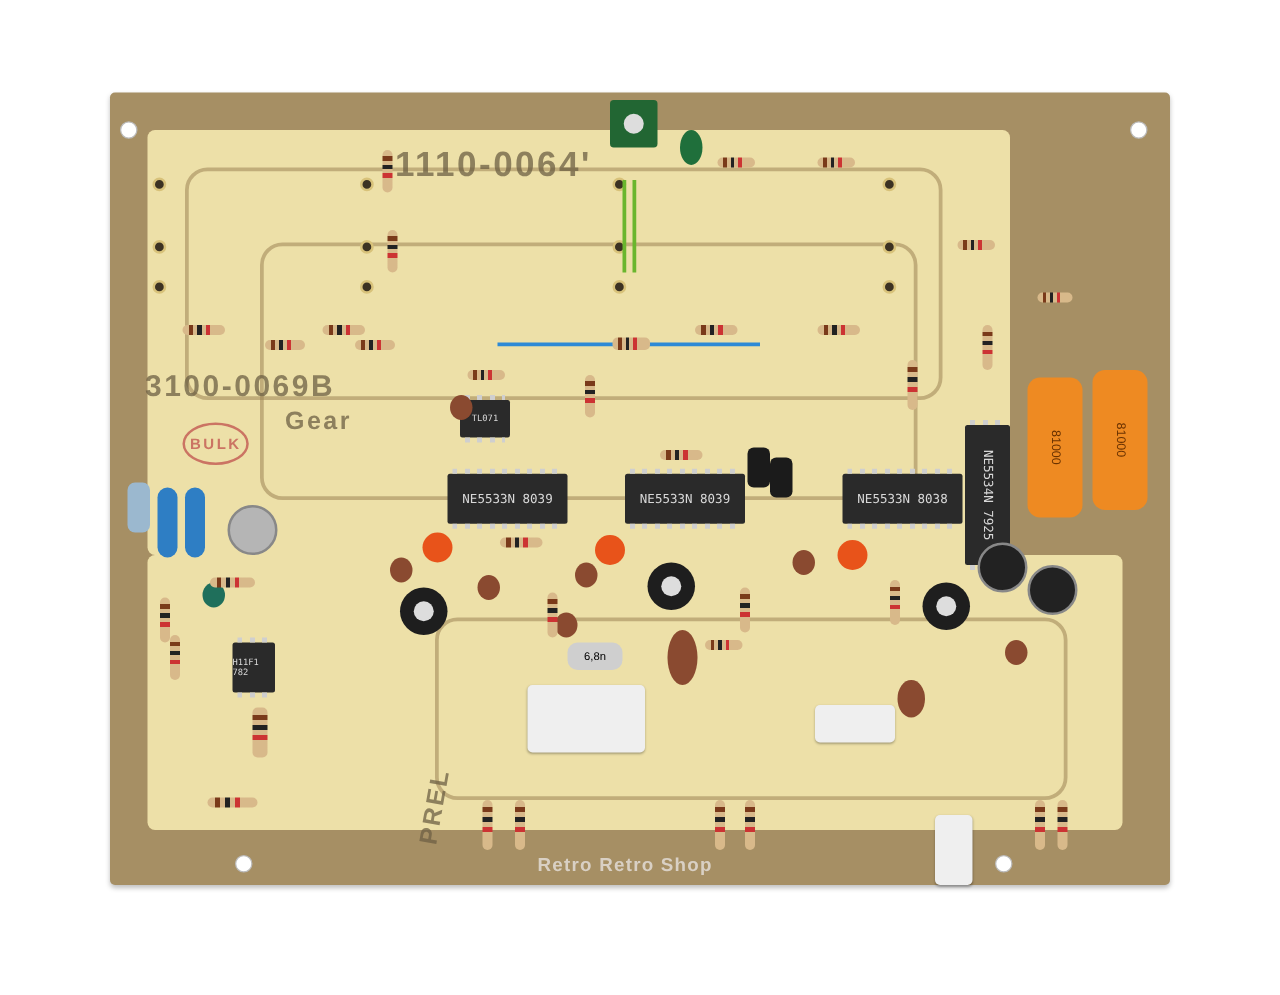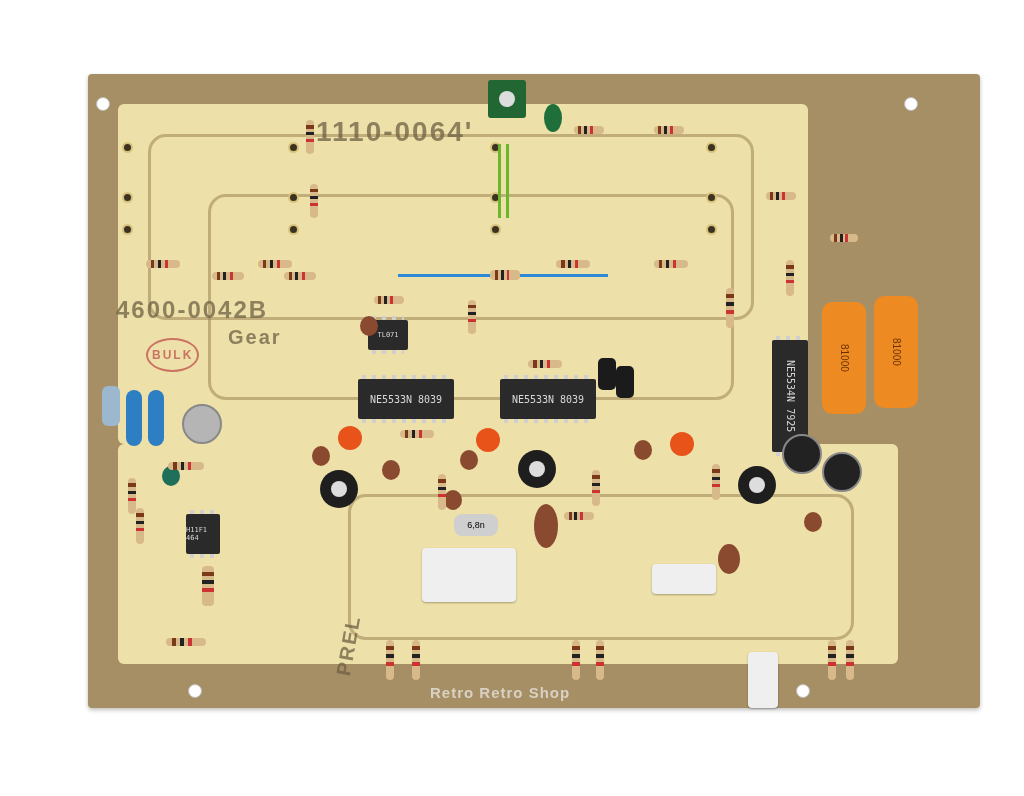--- a/index.html
+++ b/index.html
@@ -1,17 +1,17 @@
 <!DOCTYPE html>
 <html><head>
 <meta charset="utf-8">
 <style>
   html,body{margin:0;padding:0;background:#ffffff;}
   body{width:1024px;height:796px;position:relative;overflow:hidden;font-family:"Liberation Sans",sans-serif;}
-  .board{position:absolute;left:88px;top:74px;width:848px;height:634px;background:#a68f64;border-radius:4px;box-shadow:0 2px 4px rgba(0,0,0,.25);padding-left:44px;}
+  .board{position:absolute;left:88px;top:74px;width:848px;height:634px;background:#a68f64;border-radius:4px;box-shadow:0 2px 4px rgba(0,0,0,.25);}
   .panel{position:absolute;background:#ede0a8;border-radius:6px;}
   .trace{position:absolute;border:3px solid #9c8454;border-radius:18px;opacity:.55;}
   .silk{position:absolute;color:#6e6044;font-weight:bold;letter-spacing:2px;opacity:.75;}
   .hole{position:absolute;width:12px;height:12px;border-radius:50%;background:#fff;border:1px solid #bbb;}
   .pad{position:absolute;width:7px;height:7px;border-radius:50%;background:#3c3222;border:2px solid #d8c27a;}
   .ic{position:absolute;background:#2a2a2a;border-radius:2px;color:#d8d8d8;font-family:"DejaVu Sans Mono",monospace;font-size:10px;display:flex;align-items:center;justify-content:center;}
   .ic::before,.ic::after{content:"";position:absolute;left:4px;right:4px;height:4px;background:repeating-linear-gradient(90deg,#cfcfcf 0 4px,transparent 4px 10px);}
   .ic::before{top:-4px}.ic::after{bottom:-4px}
   .res{position:absolute;height:8px;border-radius:4px;background:linear-gradient(90deg,#d8b98a 0 15%,#7a3a1a 15% 25%,#d8b98a 25% 35%,#222 35% 45%,#d8b98a 45% 55%,#c33 55% 65%,#d8b98a 65%);}
   .resv{position:absolute;width:8px;border-radius:4px;background:linear-gradient(180deg,#d8b98a 0 15%,#7a3a1a 15% 25%,#d8b98a 25% 35%,#222 35% 45%,#d8b98a 45% 55%,#c33 55% 65%,#d8b98a 65%);}
@@ -30,43 +30,44 @@
 
 <div class="board">
   <div class="panel" style="left:30px;top:30px;width:690px;height:340px;"></div>
   <div class="panel" style="left:30px;top:370px;width:780px;height:220px;"></div>
 
   <div class="trace" style="left:60px;top:60px;width:600px;height:180px;"></div>
   <div class="trace" style="left:120px;top:120px;width:520px;height:200px;"></div>
   <div class="trace" style="left:260px;top:420px;width:500px;height:140px;"></div>
 
   <div class="silk" style="left:228px;top:42px;font-size:28px;">1110-0064'</div>
-  <div class="silk" style="left:28px;top:222px;font-size:24px;">4600-0042B</div>
+  <div class="silk" style="left:28px;top:222px;font-size:24px;">3100-0069B</div>
   <div class="silk" style="left:140px;top:252px;font-size:20px;">Gear</div>
   <div class="silk" style="left:58px;top:264px;font-size:12px;color:#c0504d;border:2px solid #c0504d;border-radius:50%;padding:8px 4px;">BULK</div>
   <div class="silk" style="left:230px;top:560px;font-size:20px;transform:rotate(-80deg);">PREL</div>
 
   <div class="pad" style="left:34px;top:68px;"></div>
   <div class="pad" style="left:34px;top:118px;"></div>
   <div class="pad" style="left:34px;top:150px;"></div>
   <div class="pad" style="left:200px;top:68px;"></div>
   <div class="pad" style="left:200px;top:118px;"></div>
   <div class="pad" style="left:200px;top:150px;"></div>
   <div class="pad" style="left:402px;top:68px;"></div>
   <div class="pad" style="left:402px;top:118px;"></div>
   <div class="pad" style="left:402px;top:150px;"></div>
   <div class="pad" style="left:618px;top:68px;"></div>
   <div class="pad" style="left:618px;top:118px;"></div>
   <div class="pad" style="left:618px;top:150px;"></div>
 
   <div class="ic" style="left:270px;top:305px;width:96px;height:40px;">NE5533N 8039</div>
   <div class="ic" style="left:412px;top:305px;width:96px;height:40px;">NE5533N 8039</div>
+  <div class="ic" style="left:586px;top:305px;width:96px;height:40px;">NE5533N 8038</div>
   <div class="ic" style="left:684px;top:266px;width:36px;height:112px;writing-mode:vertical-rl;">NE5534N 7925</div>
   <div class="ic" style="left:280px;top:246px;width:40px;height:30px;font-size:7px;">TL071</div>
-  <div class="ic" style="left:98px;top:440px;width:34px;height:40px;font-size:7px;">H11F1 464</div>
+  <div class="ic" style="left:98px;top:440px;width:34px;height:40px;font-size:7px;">H11F1 782</div>
 
   <div class="elec" style="left:734px;top:228px;">81000</div>
   <div class="elec" style="left:786px;top:222px;">81000</div>
 
   <div class="can" style="left:694px;top:360px;"></div>
   <div class="can" style="left:734px;top:378px;"></div>
   <div class="can" style="left:94px;top:330px;background:#b5b5b5;"></div>
 
   <div class="trim" style="left:232px;top:396px;"></div>
   <div class="trim" style="left:430px;top:376px;"></div>

